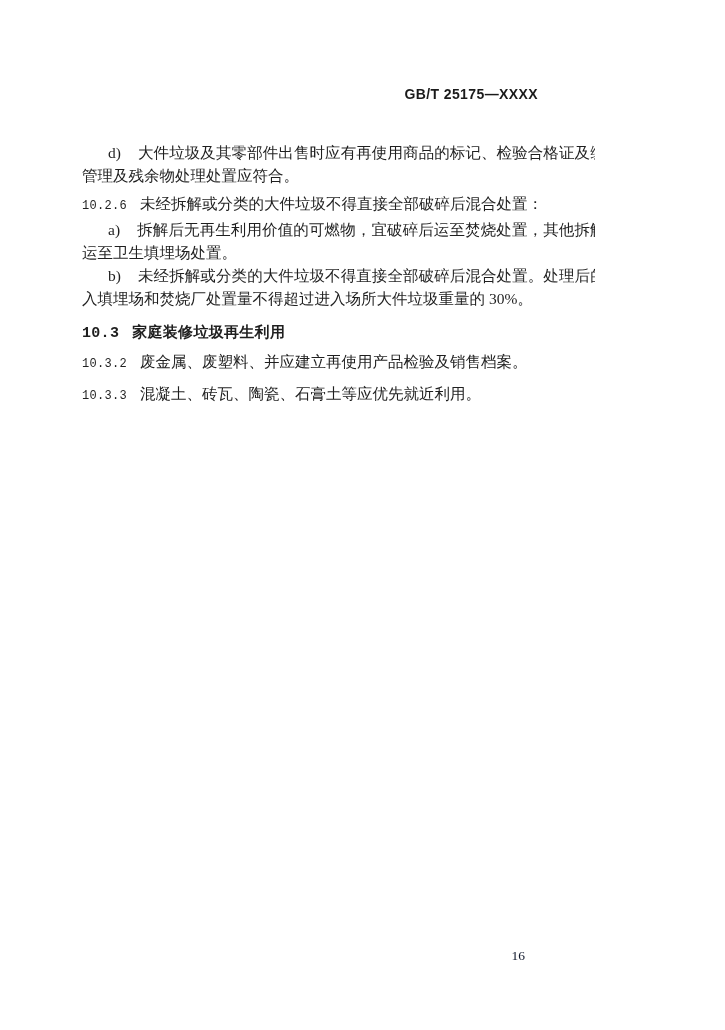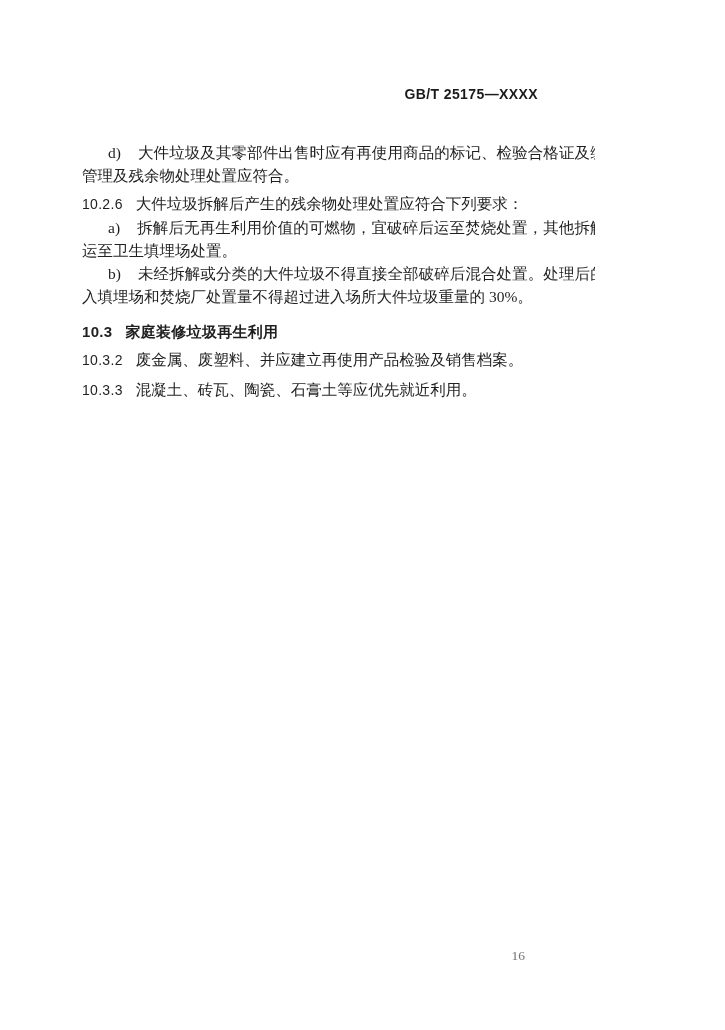--- a/index.html
+++ b/index.html
@@ -42,63 +42,63 @@
   }
   
   .li {
     text-indent: 26px;
   }
   .li .lbl {
     padding-right: 17px;
   }
   
   .clause .lbl {
-    font-family: Liberation Sans, sans-serif;
-    font-size: 14px;
+    font-family: Liberation Mono, monospace;
+    font-size: 12px;
     padding-right: 13px;
     letter-spacing: 0.3px;
   }
   .clause {
     margin-bottom: 6px;
   }
   .mb5  { margin-bottom: 5px; }
   .mb0  { margin-bottom: 0; }
   .mb12 { margin-bottom: 12px; }
   .heading {
-    font-family: Liberation Sans, sans-serif;
+    font-family: Liberation Mono, monospace;
     font-weight: 700;
     font-size: 15px;
     margin-top: 12px;
     margin-bottom: 5px;
     letter-spacing: 0.3px;
   }
   .heading .lbl {
     padding-right: 13px;
   }
   .page-number {
     position: absolute;
     top: 948px;
     right: 70px;
     font-family: "Liberation Serif", serif;
     font-size: 13.5px;
-    color: #737373;
+    color: #0f172a;
   }
 </style>
 </head>
 <body>
 
 <div class="page">
 
   <div class="std-header">GB/T 25175—XXXX</div>
 
   <div class="content">
 
     <p class="para li mb5"><span class="lbl">d)</span><span>大件垃圾及其零部件出售时应有再使用商品的标记、检验合格证及编号，运行管理及残余物处理处置应符合。</span></p>
 
-    <p class="para clause mb0"><span class="lbl">10.2.6</span><span>大件垃圾拆解后产生的残余物处理处置应符合下列要求：</span></p>
+    <p class="para clause mb0"><span class="lbl">10.2.6</span><span>未经拆解或分类的大件垃圾不得直接全部破碎后混合处置：</span></p>
 
     <p class="para li mb0"><span class="lbl">a)</span><span>拆解后无再生利用价值的可燃物，宜破碎后运至焚烧处置，其他拆解残余物宜运至卫生填埋场处置。</span></p>
 
     <p class="para li mb12"><span class="lbl">b)</span><span>未经拆解或分类的大件垃圾不得直接全部破碎后混合处置。处理后的残余物进入填埋场和焚烧厂处置量不得超过进入场所大件垃圾重量的 30%。</span></p>
 
     <p class="para heading"><span class="lbl">10.3</span><span>家庭装修垃圾再生利用</span></p>
 
 
     <p class="para clause"><span class="lbl">10.3.2</span><span>废金属、废塑料、并应建立再使用产品检验及销售档案。</span></p>
 

